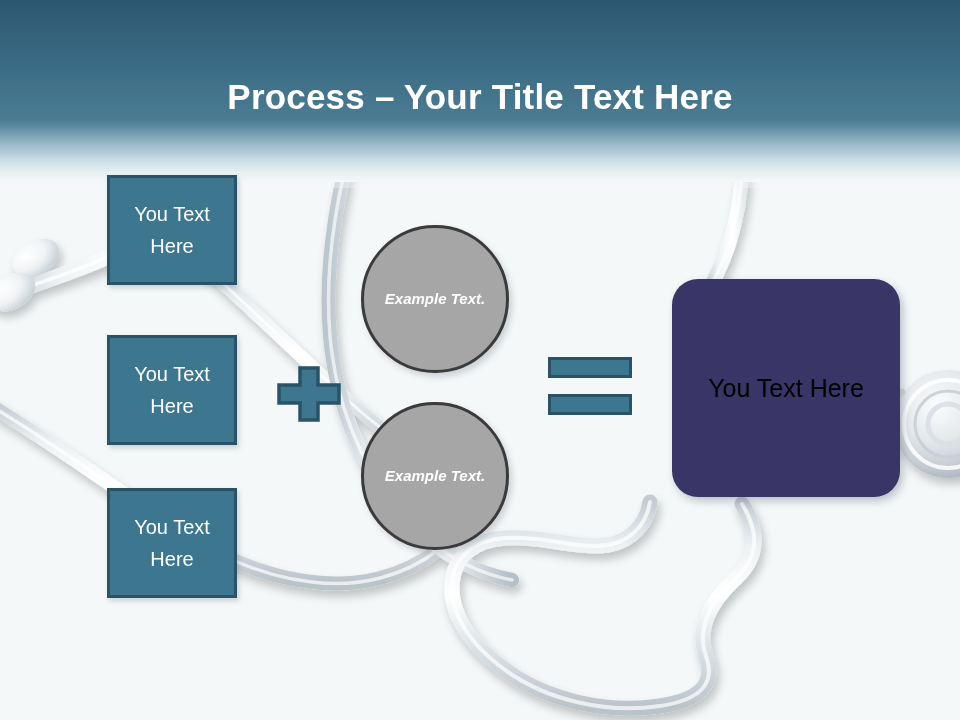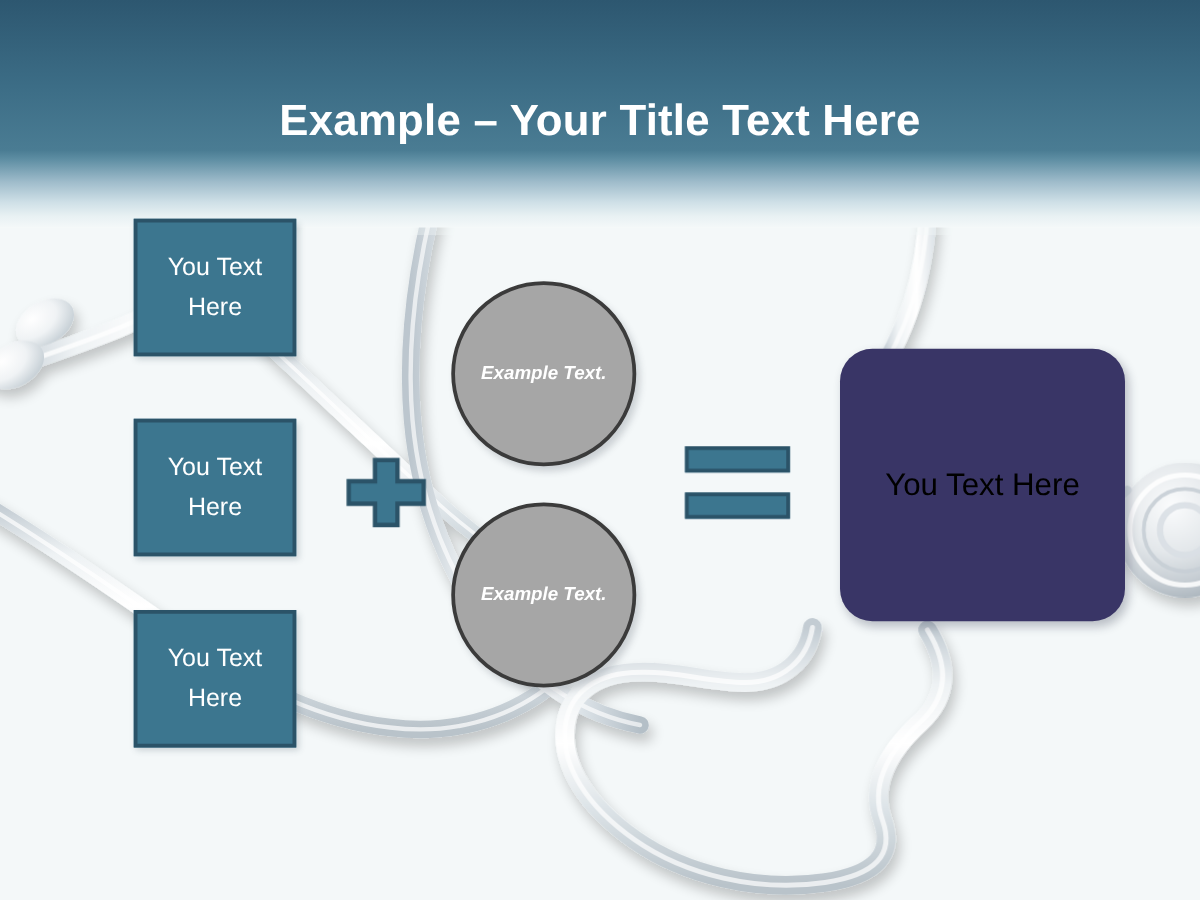--- a/index.html
+++ b/index.html
@@ -252,21 +252,21 @@
         <path d="M 902 392 C 886 404 880 424 886 444" fill="none" stroke="#d6dde2" stroke-width="7" stroke-linecap="round"></path>
       </g>
     </g>
 
     <rect x="0" y="126" width="960" height="62" fill="#f4f8f9" opacity="0.35"></rect>
   </svg>
 
   <div id="header-band"></div>
 
   <h1 id="title">
-    <span class="strong">Example</span><span class="light"> – Your Title Text Here</span>
+    <span class="strong">Process</span><span class="light"> – Your Title Text Here</span>
   </h1>
 
   <div id="box1" class="sq-box">
     <span>You Text Here</span>
   </div>
   <div id="box2" class="sq-box">
     <span>You Text Here</span>
   </div>
   <div id="box3" class="sq-box">
     <span>You Text Here</span>

